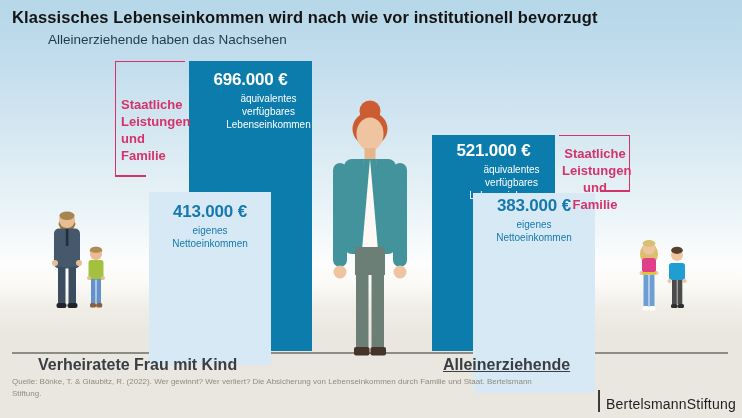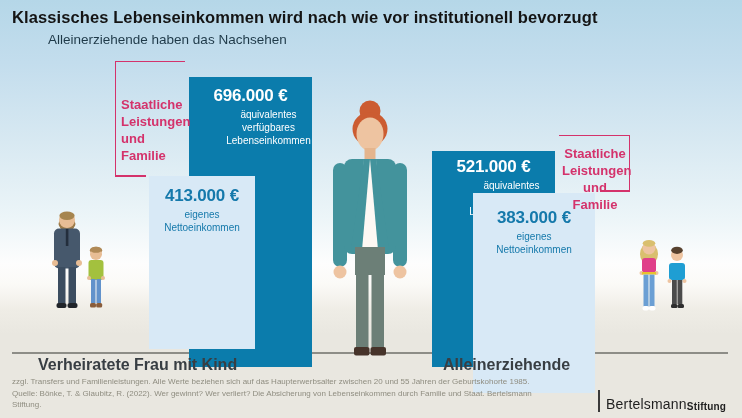--- a/index.html
+++ b/index.html
@@ -16,27 +16,27 @@
   .title {
     position:absolute; left:12px; top:8px; width:700px;
     font-size:16.5px; font-weight:700; color:#141414; letter-spacing:.1px;
   }
   .subtitle {
     position:absolute; left:12px; top:32px; width:600px;
     font-size:13.5px; font-weight:400; color:#1e3948;margin-left:36px;
   }
 
   .bar { position:absolute; text-align:center; }
-  .bar-dark { background:#0b7cac; z-index:1;margin-top:16px; }
+  .bar-dark { background:#0b7cac; z-index:1; }
   .bar-light { background:#d8e9f6; z-index:2; }
 
   .bar-ld { left:189px; top:61px;  width:123px; height:290px; padding-top:9px; }
-  .bar-ll { left:149px; top:176px; width:106px; height:173px; padding-top:10px; }
+  .bar-ll { left:149px; top:192px; width:122px; height:173px; padding-top:10px; }
   .bar-rd { left:432px; top:135px; width:123px; height:216px; padding-top:6px; }
-  .bar-rl { left:473px; top:193px; width:122px; height:200px; padding-top:15px; }
+  .bar-rl { left:473px; top:193px; width:122px; height:200px; padding-top:3px; }
 
   .bar-value { font-size:17px; font-weight:700; letter-spacing:-.2px; }
   .bar-caption { font-size:10px; line-height:1.28; margin:3px auto 0; }
   .bar-dark .bar-value, .bar-dark .bar-caption { color:#ffffff; }
   .bar-light .bar-value, .bar-light .bar-caption { color:#1579ab; }
   .cap-narrow { max-width:100px; }
   .cap-wide { max-width:121px;padding-left:36px; }
 
   .bracket { position:absolute; z-index:1; }
   .bracket-left  { left:115px; top:61px;  width:70px; height:115px;
@@ -51,36 +51,36 @@
                    color:#d4326b; line-height:1.3; z-index:2; }
   .bl-left  { left:121px; top:97px;  width:66px; text-align:left; }
   .bl-right { left:562px; top:146px; width:66px; text-align:center; }
 
   .baseline { position:absolute; left:12px; top:352px; width:716px; height:2px;
               background:#8d8d87; z-index:0; }
 
   .cat-label { position:absolute; top:356px; width:260px; text-align:left;
                font-size:16px; font-weight:700; color:#383e43; z-index:2; }
   .cat-left  { left:38px; }
-  .cat-right { left:443px; }
+  .cat-right { left:443px;text-decoration:underline; }
 
   .figure { position:absolute; z-index:3; }
   .fig-family { left:50px;  top:211px; }
   .fig-woman  { left:331px; top:100px; }
   .fig-teens  { left:634px; top:238px; }
 
   .notes { position:absolute; left:12px; top:376px; width:540px;
            font-size:8px; line-height:11.5px; color:#8f8d80; z-index:2; }
 
   .logo { position:absolute; left:598px; top:388px; height:24px;
           display:flex; align-items:flex-end; z-index:2; }
   .logo-bar { display:inline-block; width:2px; height:22px; background:#3a3a3a;
               margin-right:6px; }
   .logo-regular { font-size:14px; font-weight:400; color:#1f1f1f; letter-spacing:.2px; }
-  .logo-bold    { font-size:10px; font-weight:700; color:#1f1f1f; letter-spacing:.2px; }
+  .logo-bold    { font-size:14px; font-weight:400; color:#1f1f1f; letter-spacing:.2px; }
 </style>
 </head>
 <body>
 
 <div class="stage">
 
   <div class="title">Klassisches Lebenseinkommen wird nach wie vor institutionell bevorzugt</div>
   <div class="subtitle">Alleinerziehende haben das Nachsehen</div>
 
   <div class="bar bar-dark bar-ld">
@@ -174,21 +174,20 @@
     <rect x="35" y="25" width="16" height="17" rx="3" fill="#1f9ed3"></rect>
     <circle cx="35.5" cy="43" r="2" fill="#eec4a1"></circle>
     <circle cx="50.5" cy="43" r="2" fill="#eec4a1"></circle>
     <rect x="38" y="42" width="4.8" height="24" fill="#4b4b4b"></rect>
     <rect x="43.5" y="42" width="4.8" height="24" fill="#4b4b4b"></rect>
     <rect x="37" y="66" width="6.5" height="4" rx="1.5" fill="#2e2e2e"></rect>
     <rect x="43.5" y="66" width="6.5" height="4" rx="1.5" fill="#2e2e2e"></rect>
   </svg>
 
   <div class="notes">
-    <div>zzgl. Transfers und Familienleistungen. Alle Werte beziehen sich auf das Haupterwerbsalter zwischen 20 und 55 Jahren der Geburtskohorte 1985.</div>
     <div>Quelle: Bönke, T. &amp; Glaubitz, R. (2022). Wer gewinnt? Wer verliert? Die Absicherung von Lebenseinkommen durch Familie und Staat. Bertelsmann Stiftung.</div>
   </div>
 
   <div class="logo">
     <span class="logo-bar"></span>
     <span class="logo-regular">Bertelsmann</span>
       <span class="logo-bold">Stiftung</span>
   </div>
 
 </div>

